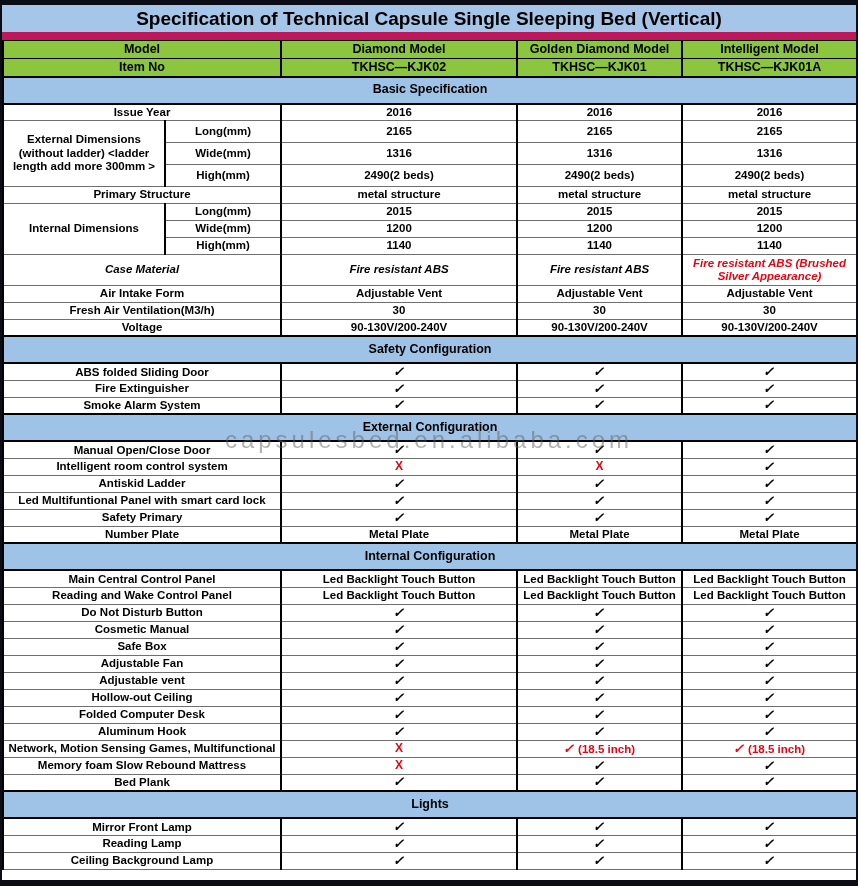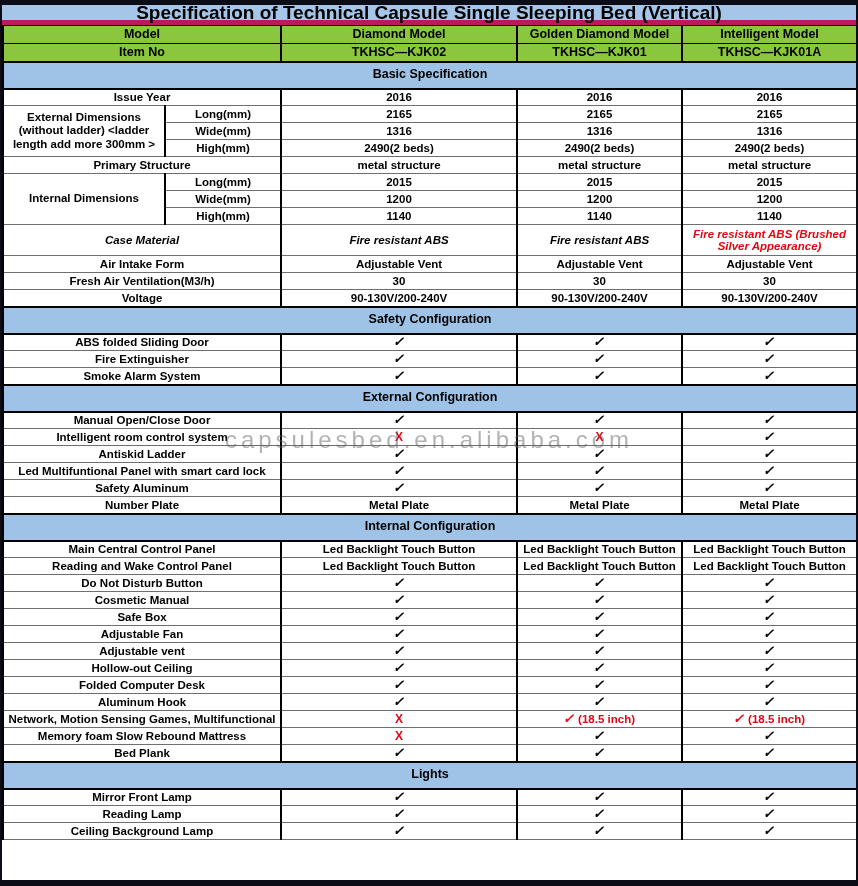--- a/index.html
+++ b/index.html
@@ -14,42 +14,42 @@
   body{margin:0;background:#ffffff;font-family:"Liberation Sans",sans-serif;color:#000;}
   .sheet{
     position:relative;width:858px;height:886px;background:#fff;
     border-top:5px solid var(--frame);
     border-bottom:6px solid var(--frame);
     border-left:2px solid var(--frame);
     border-right:2px solid var(--frame);
     overflow:hidden;
   }
   .title-bar{
-    height:20px;background:var(--title-blue);
+    height:35px;background:var(--title-blue);
     display:flex;align-items:center;justify-content:center;
     font-size:19px;font-weight:bold;letter-spacing:0px;
-    border-bottom:5px solid #be185d;
+    border-bottom:8px solid #be185d;
   }
   table{border-collapse:collapse;table-layout:fixed;width:854px;}
   td{
     border-left:2px solid #000;border-right:2px solid #000;
     border-top:1px solid var(--grid-gray);border-bottom:1px solid var(--grid-gray);
     font-weight:bold;font-size:11.5px;line-height:1.08;
     text-align:center;vertical-align:middle;padding:0 2px;
   }
   tr.r{height:17px;}
   tr.green{height:18px;}
   tr.green td{background:var(--green);border-top:1.5px solid #000;border-bottom:1.5px solid #000;font-size:12.5px;}
   tr.band{height:27px;}
   tr.band td{background:var(--band-blue);border-top:2px solid #000;border-bottom:2px solid #000;font-size:12.5px;}
   tr.tall{height:31px;font-style:italic;}
   tr.empty-r{height:15px;}
   tr.empty-r td{border-left:none;border-right:none;border-top:1.5px solid #000;border-bottom:none;background:#fff;}
   td.lab{white-space:nowrap;overflow:hidden;}
-  td.group{line-height:1.18;padding:0 3px;}
+  td.group{line-height:1.18;padding:12px 3px;}
   td.red{color:var(--red);text-align:center;}
   .check{display:inline-block;transform:skewX(-15deg);font-size:13px;font-weight:bold;}
   .cross{color:var(--red);font-weight:bold;font-size:12px;}
   .watermark{
     position:absolute;left:0;right:0;top:421px;
     text-align:center;font-size:24px;letter-spacing:4px;font-weight:normal;
     color:rgba(95,95,95,0.48);z-index:5;pointer-events:none;white-space:nowrap;
   }
 </style>
 </head>
@@ -197,21 +197,21 @@
           <td class="val"><span class="check">✓</span></td>
           <td class="val"><span class="check">✓</span></td>
         </tr>
         <tr class="r">
           <td class="lab" colspan="2">Led Multifuntional Panel with smart card lock</td>
           <td class="val"><span class="check">✓</span></td>
           <td class="val"><span class="check">✓</span></td>
           <td class="val"><span class="check">✓</span></td>
         </tr>
         <tr class="r">
-          <td class="lab" colspan="2">Safety Aluminum</td>
+          <td class="lab" colspan="2">Safety Primary</td>
           <td class="val"><span class="check">✓</span></td>
           <td class="val"><span class="check">✓</span></td>
           <td class="val"><span class="check">✓</span></td>
         </tr>
         <tr class="r">
           <td class="lab" colspan="2">Number Plate</td>
           <td class="val">Metal Plate</td>
           <td class="val">Metal Plate</td>
           <td class="val">Metal Plate</td>
         </tr>

